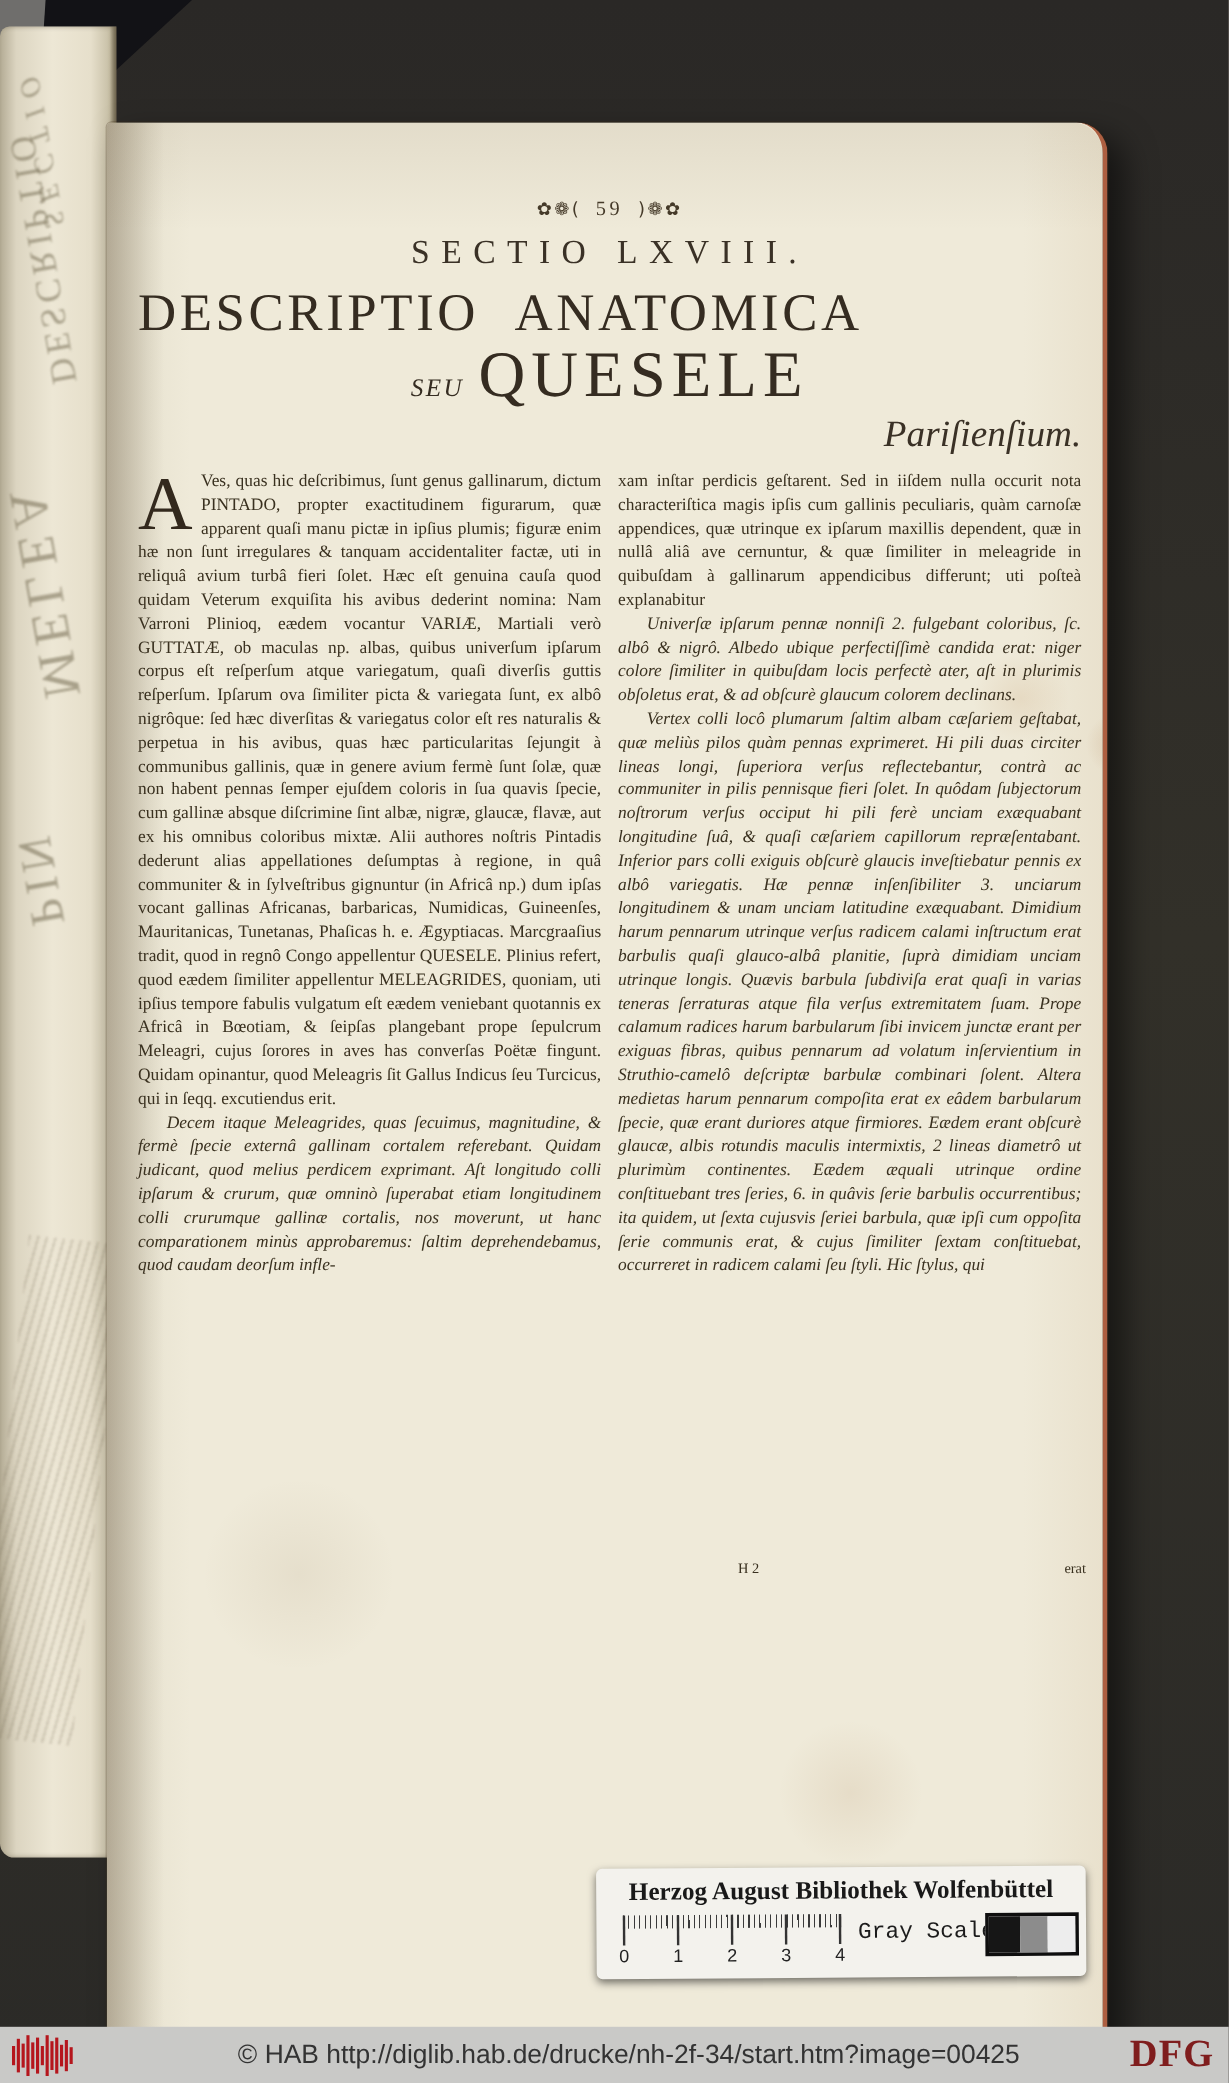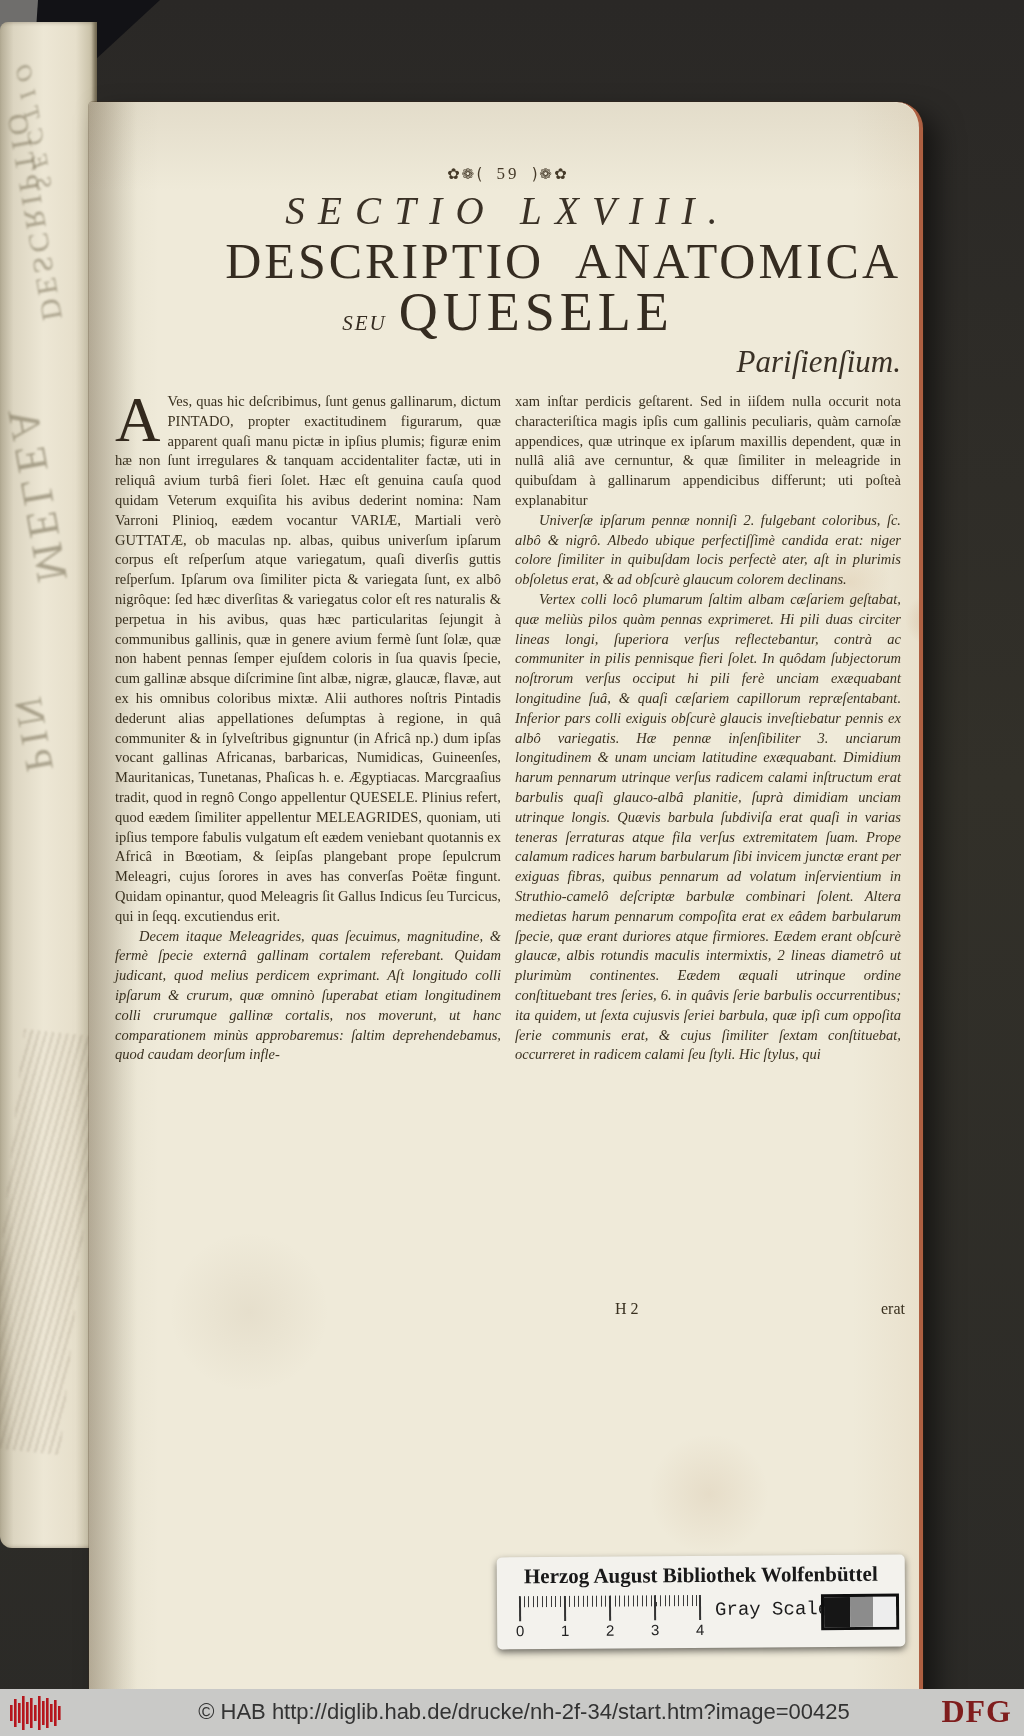--- a/index.html
+++ b/index.html
@@ -38,38 +38,38 @@
     border-radius:4px 26px 14px 6px;border-right:4px solid #ad5f41;
     box-shadow:0 0 0 1px rgba(60,40,20,.25),14px 12px 26px rgba(0,0,0,.5);margin-top:44px;}
   .gutter-shade{position:absolute;left:0;top:0;width:48px;height:100%;
     background:linear-gradient(90deg,rgba(90,75,50,.30),rgba(0,0,0,0));border-radius:4px 0 0 6px;}
   .top-shade{position:absolute;left:0;top:0;width:100%;height:90px;
     background:linear-gradient(180deg,rgba(120,100,70,.10),transparent);border-radius:4px 26px 0 0;}
   .typearea{position:absolute;left:26px;top:52px;width:786px;color:#39301f;}
   .folio-line{text-align:center;font-size:17px;color:#453a29;margin-top:10px;}
   .folio-line .orn{font-family:"DejaVu Sans",sans-serif;font-size:15px;letter-spacing:2px;}
   .folio-line .num{padding:0 8px;letter-spacing:3px;}
-  .section-title{text-align:center;font-style:italic;font-size:39px;line-height:42px;
+  .section-title{text-align:center;font-size:28px;line-height:42px;
     letter-spacing:0.34em;margin-top:6px;color:#3a3126;}
-  .title1{text-align:right;font-size:50px;line-height:46px;letter-spacing:3px;
+  .title1{text-align:left;font-size:44px;line-height:46px;letter-spacing:3px;
     word-spacing:18px;margin-top:6px;color:#352c21;}
   .title2{text-align:center;font-size:60px;line-height:64px;letter-spacing:11px;
     margin-top:2px;color:#352c21;}
   .title3{text-align:center;margin-top:0;color:#352c21;}
   .title3 .seu{font-size:21px;letter-spacing:2px;margin-right:12px;font-style:italic;}
   .title3 .pintados{font-size:54px;line-height:56px;letter-spacing:5px;}
   .subtitle{text-align:right;font-style:italic;font-size:31px;line-height:36px;
     margin-top:4px;color:#3a3126;}
   .columns{display:flex;gap:14px;margin-top:12px;}
   .col{flex:1;text-align:justify;font-size:14.5px;line-height:19.8px;color:#39301f;}
   .col p{margin:0;}
   .col p.indent{text-indent:24px;font-style:italic;}
   .dropcap{float:left;font-size:63px;line-height:50px;padding:3px 7px 0 0;color:#33291d;}
   .sig-row{position:absolute;left:470px;top:1198px;width:346px;display:flex;
-    justify-content:space-between;font-size:16px;color:#39301f;padding-left:56px;box-sizing:border-box;}
+    justify-content:space-between;font-size:12px;color:#39301f;padding-left:56px;box-sizing:border-box;}
   
   .color-card{position:absolute;left:497px;top:1556px;width:408px;height:92px;
     background:#f3f2ed;border-radius:5px;transform:rotate(-0.4deg);
     box-shadow:0 3px 7px rgba(0,0,0,.55);padding:7px 12px 0;box-sizing:border-box;}
   .card-title{font-family:"Liberation Serif",serif;font-weight:bold;font-size:21px;
     text-align:center;color:#191919;white-space:nowrap;}
   .card-row{position:relative;margin-top:5px;height:50px;}
   .ruler-mm{position:absolute;left:10px;top:2px;width:182px;height:11px;
     background:repeating-linear-gradient(to right,#3a3a3a 0 1px,transparent 1px 4.55px);}
   .cmtick{position:absolute;top:2px;width:2px;height:25px;background:#333;}

